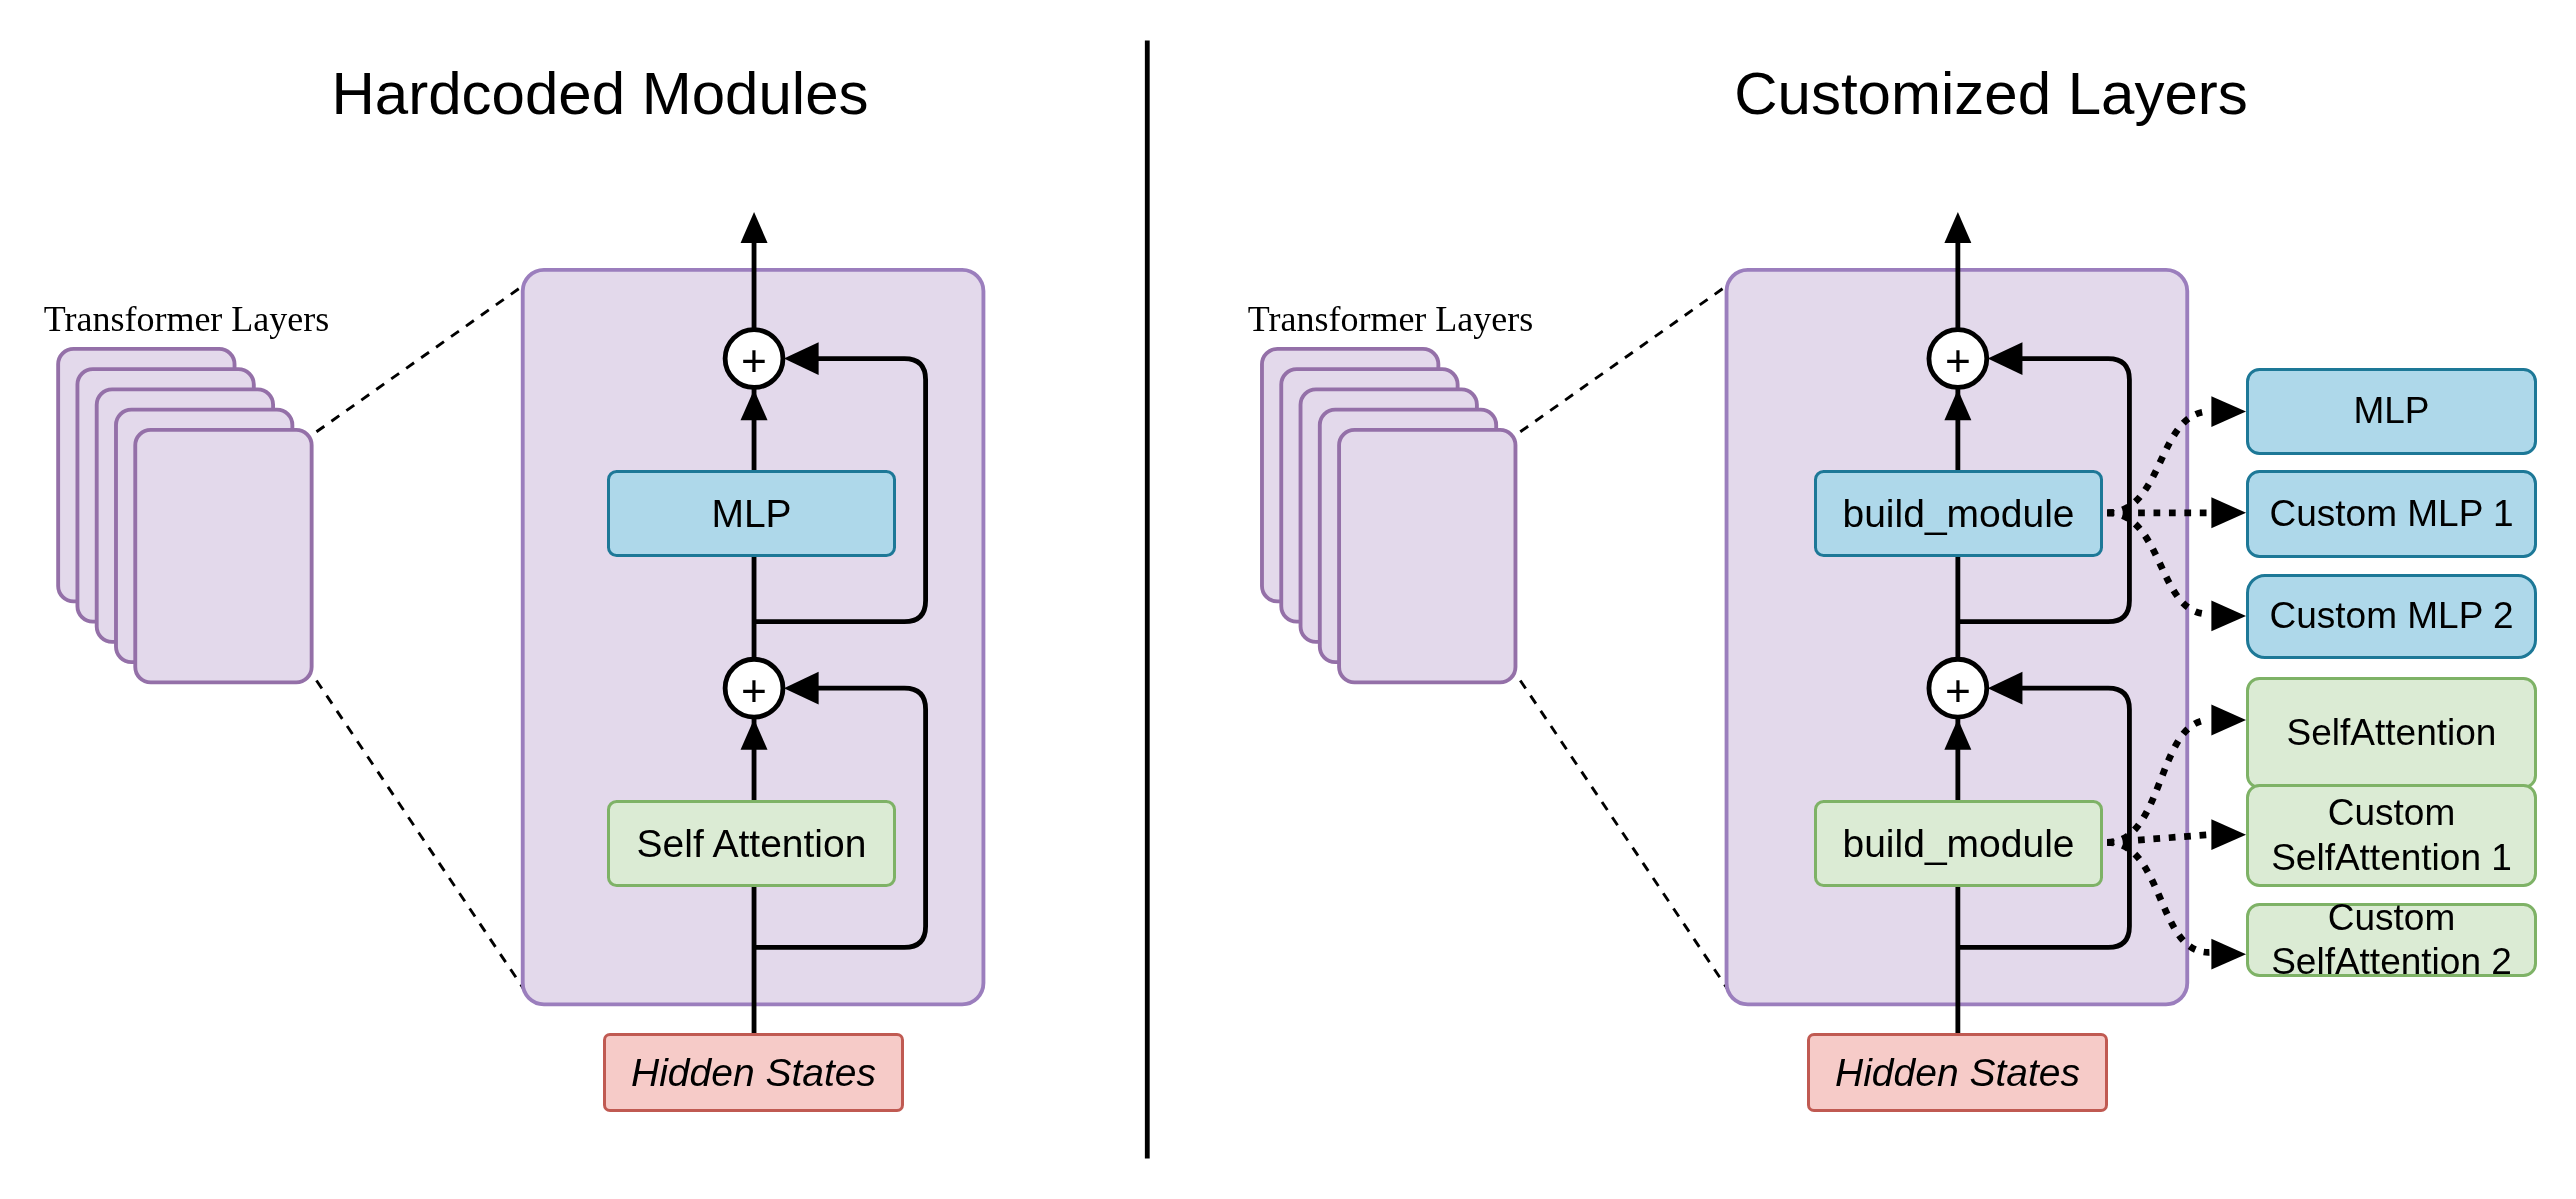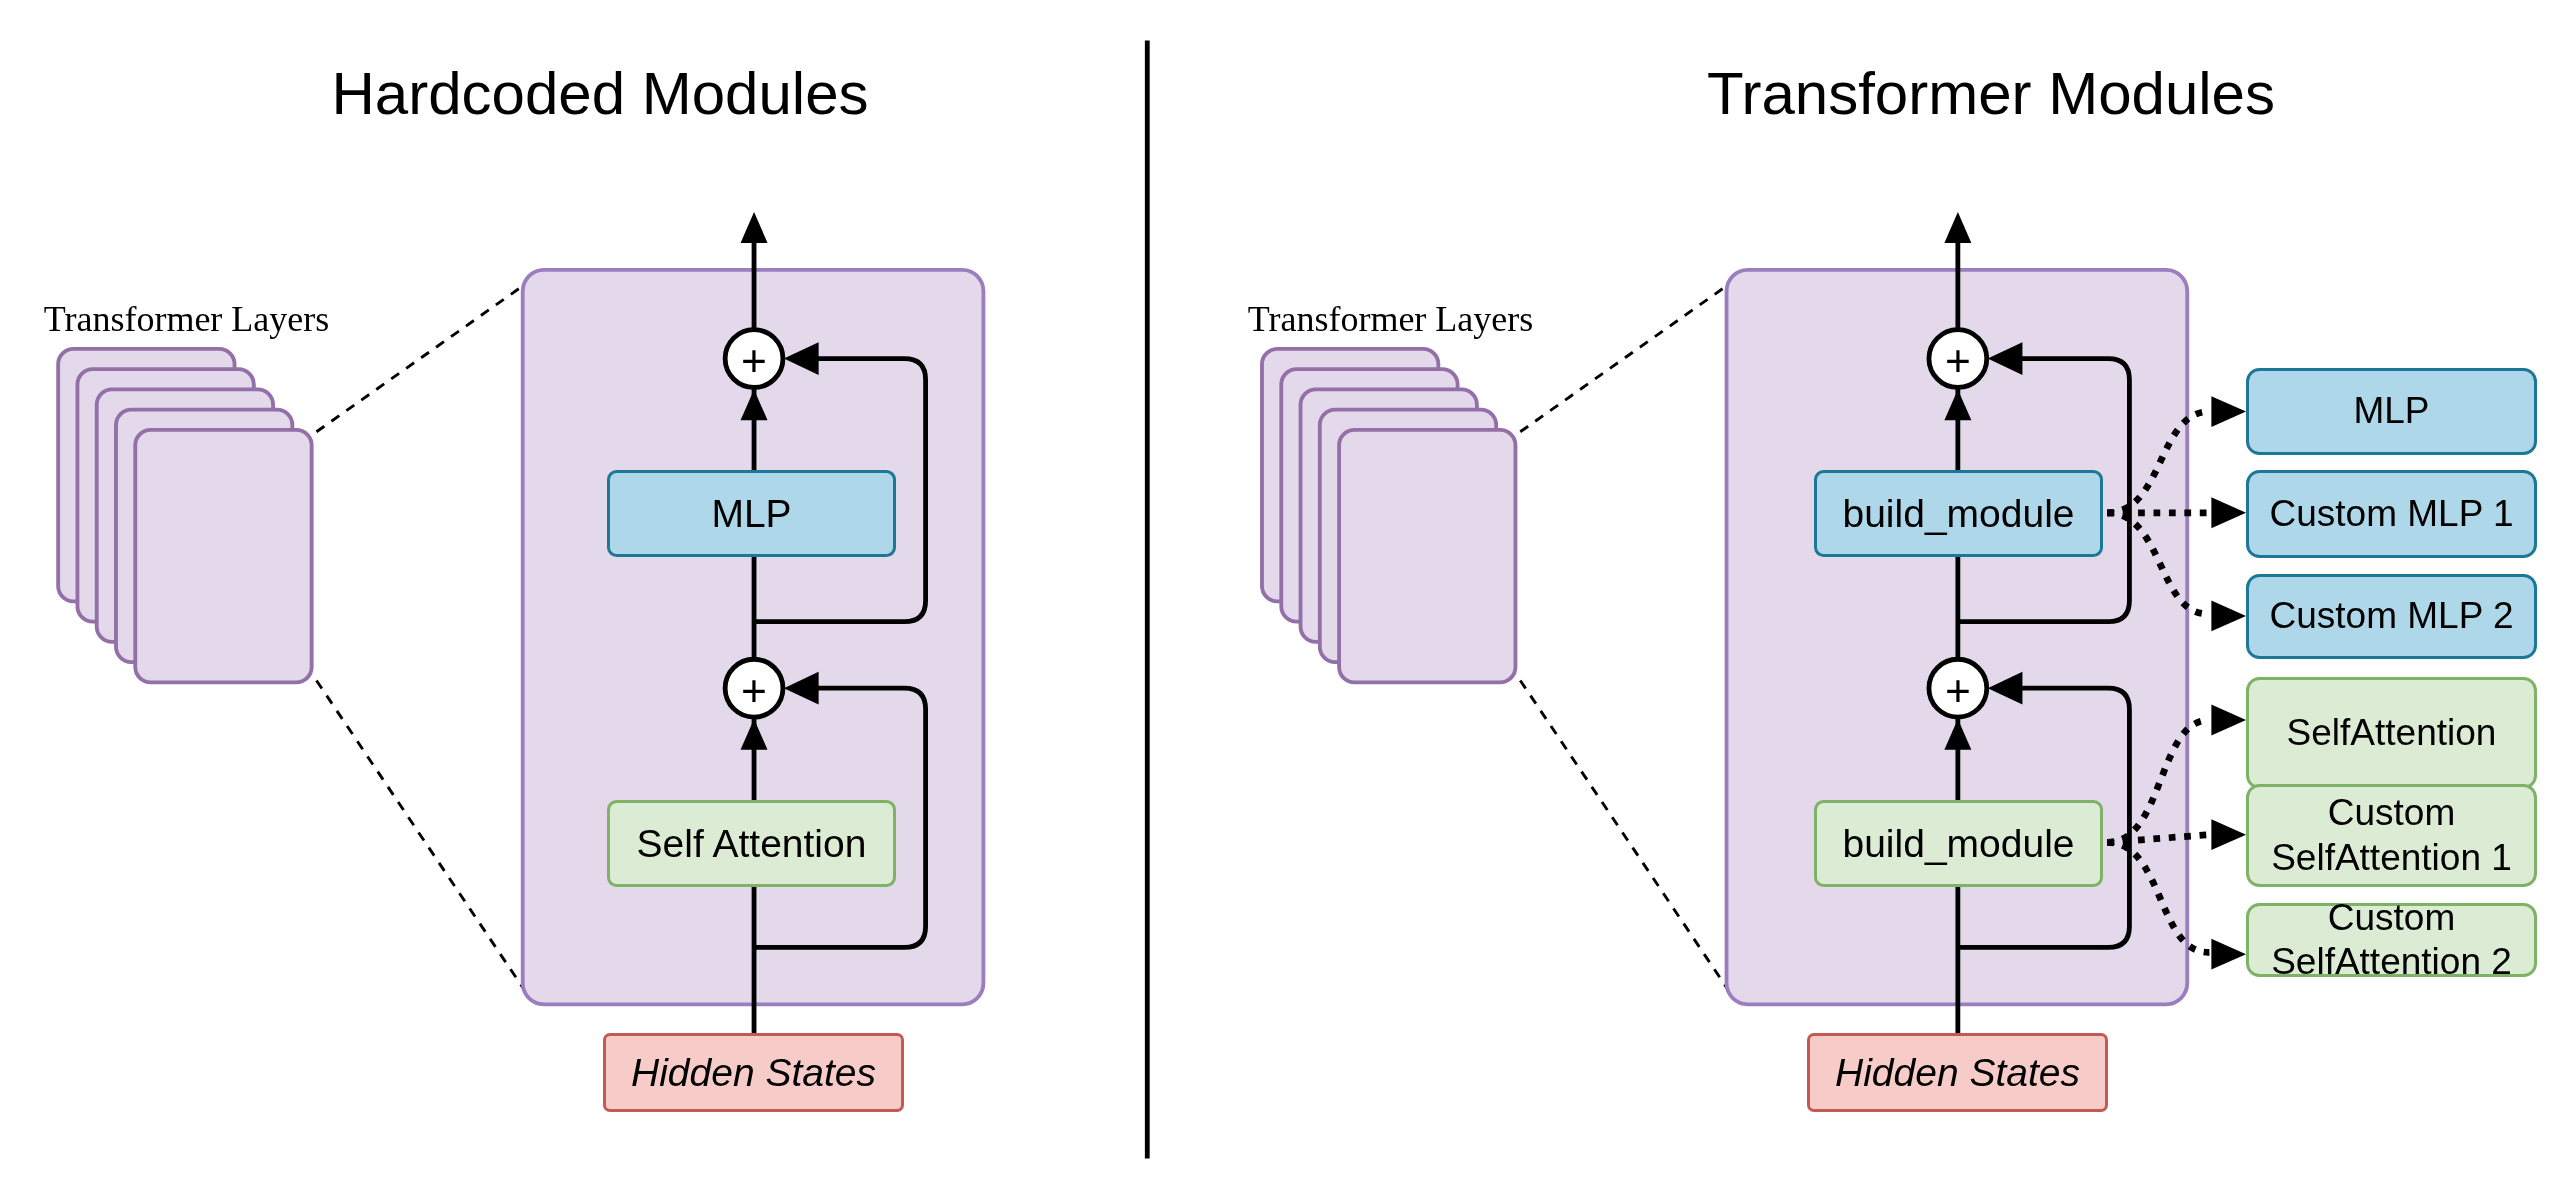--- a/index.html
+++ b/index.html
@@ -113,32 +113,32 @@
   <div class="abs title" style="left:359px;top:67px;width:482px;height:54px;">Hardcoded Modules</div>
 
   <div class="abs stack-label" style="left:61px;top:301px;width:251px;height:35px;">Transformer Layers</div>
 
   <div class="abs node node-blue" style="left:607px;top:470px;width:289px;height:87px;">MLP</div>
 
   <div class="abs node node-green" style="left:607px;top:800px;width:289px;height:87px;">Self Attention</div>
 
   <div class="abs node node-red" style="left:603px;top:1033px;width:301px;height:79px;">Hidden States</div>
 
-  <div class="abs title" style="left:1750px;top:67px;width:482px;height:54px;">Transformer Modules</div>
+  <div class="abs title" style="left:1750px;top:67px;width:482px;height:54px;">Customized Layers</div>
 
   <div class="abs stack-label" style="left:1265px;top:301px;width:251px;height:35px;">Transformer Layers</div>
 
   <div class="abs node node-blue" style="left:1814px;top:470px;width:289px;height:87px;">build_module</div>
 
   <div class="abs node node-green" style="left:1814px;top:800px;width:289px;height:87px;">build_module</div>
 
   <div class="abs node node-red" style="left:1807px;top:1033px;width:301px;height:79px;">Hidden States</div>
 
   <div class="abs node node-blue opt" style="left:2246px;top:368px;width:291px;height:87px;">MLP</div>
   <div class="abs node node-blue opt" style="left:2246px;top:470px;width:291px;height:88px;">Custom MLP 1</div>
-  <div class="abs node node-blue opt" style="left:2246px;top:574px;width:291px;height:85px;">Custom MLP 2</div>
+  <div class="abs node node-blue opt" style="left:2246px;top:574px;width:291px;height:85px;border-radius:19px;">Custom MLP 2</div>
 
   <div class="abs node node-green opt" style="left:2246px;top:677px;width:291px;height:112px;">SelfAttention</div>
   <div class="abs node node-green opt" style="left:2246px;top:784px;width:291px;height:103px;">Custom SelfAttention 1</div>
   <div class="abs node node-green opt" style="left:2246px;top:903px;width:291px;height:74px;">Custom SelfAttention 2</div>
 
 </div>
 
 
 </body></html>

